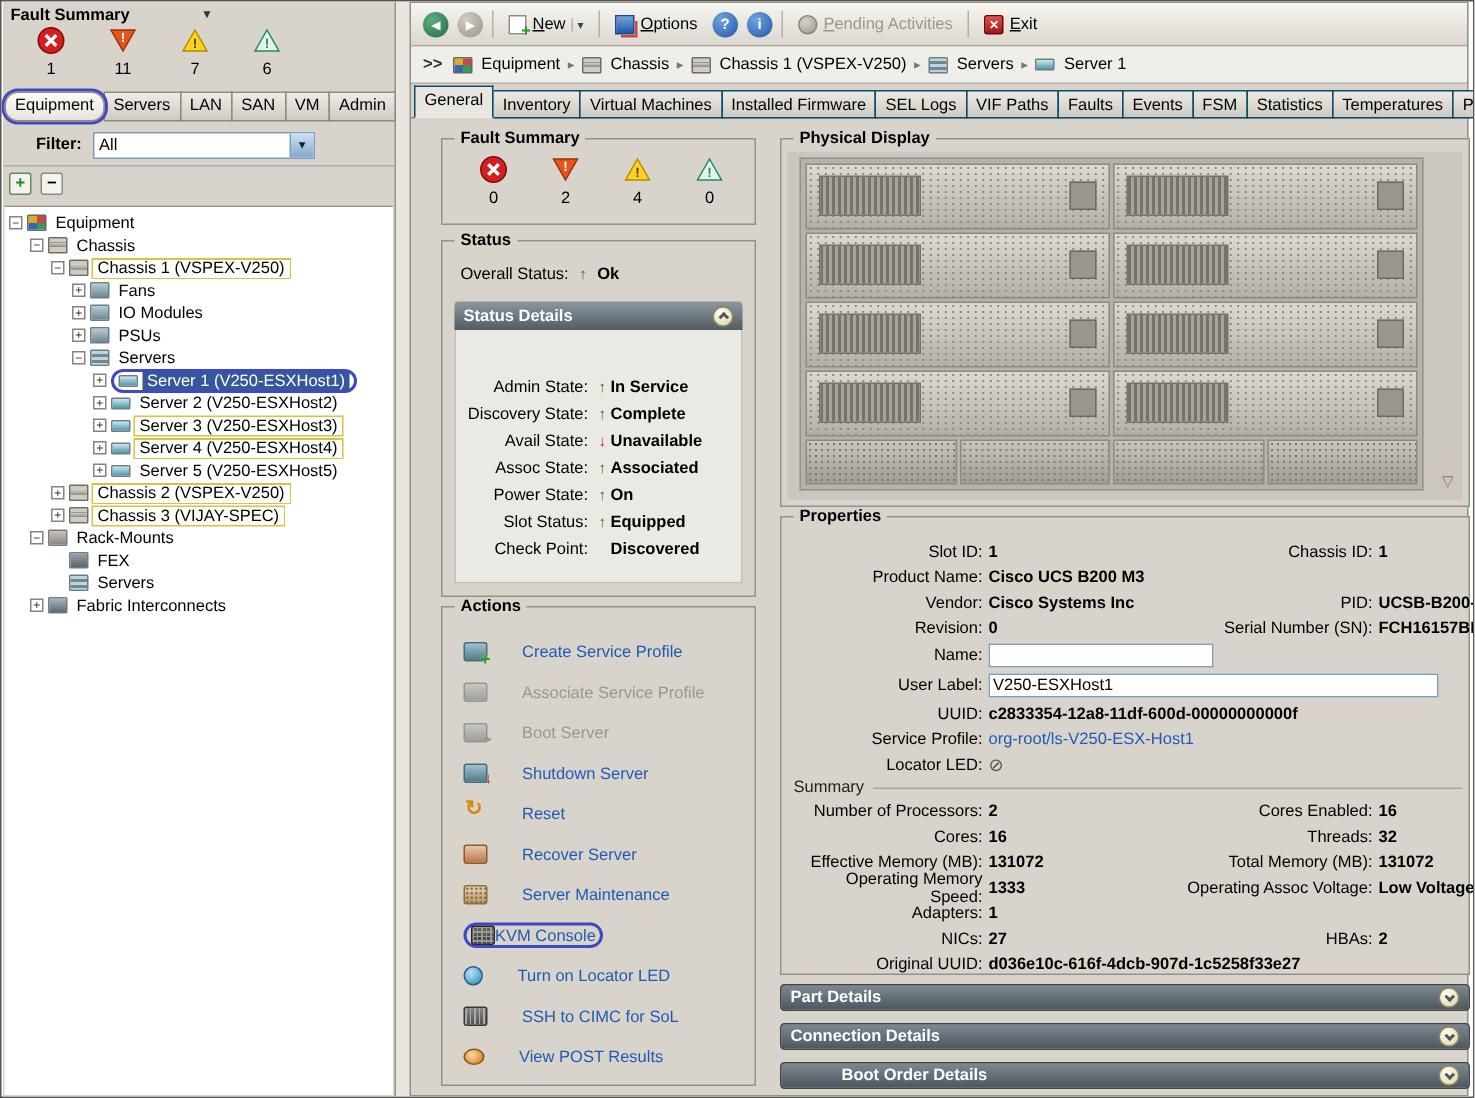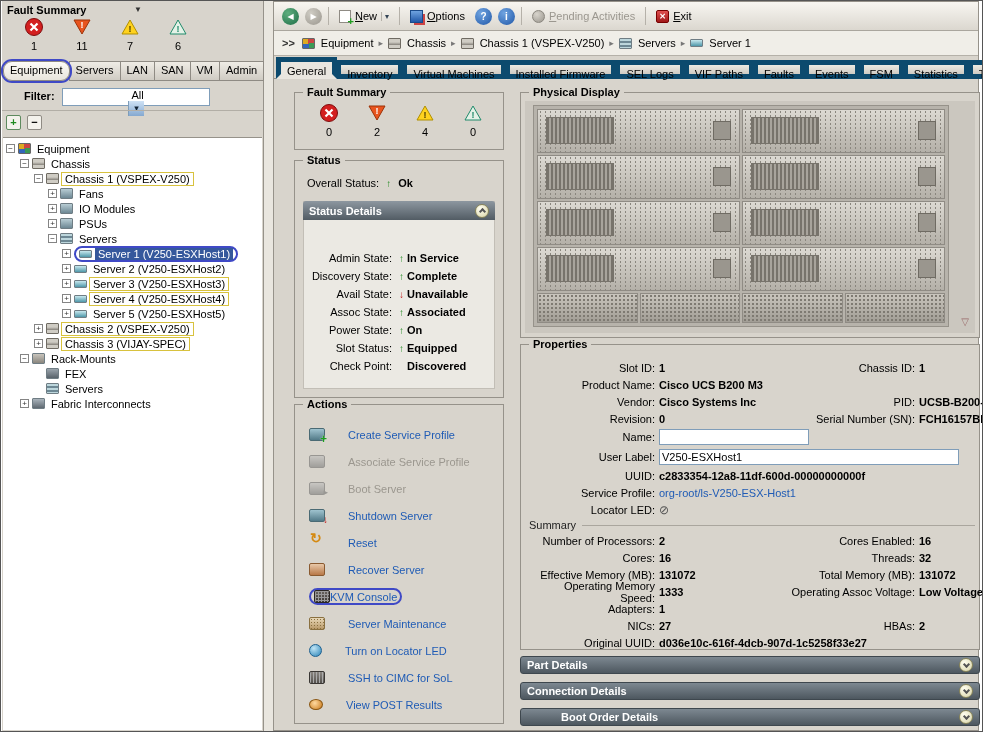--- a/index.html
+++ b/index.html
@@ -13,21 +13,21 @@
   #lp-faults{position:absolute;left:8px;top:16px;width:210px;height:42px;display:flex;}
   .fault-item{width:48px;text-align:center;}
   .fault-ico{display:block;height:22px;}
   .fault-count{margin-top:1px;}
   #lp-tabs{position:absolute;left:2px;top:60px;height:20px;display:flex;}
   .ltab{padding:2px 6px 3px;border:1px solid #8f8b84;margin-left:-1px;background:linear-gradient(#efece5,#cfcbc3);white-space:nowrap;cursor:default;}
   .ltab.active{background:linear-gradient(#fdfcf8,#e7e4dc);}
   .ltab.annot{box-shadow:0 0 0 2px #3f49c6;border-radius:9px;position:relative;z-index:2;}
   #lp-filter{position:absolute;left:0;top:86px;height:20px;width:100%;}
   .flabel{position:absolute;left:22px;top:3px;font-weight:bold;}
-  .combo{position:absolute;left:60px;top:1px;width:148px;height:18px;background:#fff;border:1px solid #7f9db9;display:flex;align-items:center;flex-direction:column;}
+  .combo{position:absolute;left:60px;top:1px;width:148px;height:18px;background:#fff;border:1px solid #7f9db9;display:flex;align-items:center;}
   .cval{flex:1;padding-left:3px;}
   .combo-btn{width:16px;height:16px;background:linear-gradient(#cfe2f5,#84a8d0);border-left:1px solid #7f9db9;text-align:center;line-height:15px;font-size:9px;color:#123;}
   #lp-sep{position:absolute;left:0;right:0;top:109px;height:1px;background:#b2aea6;}
   #lp-treebar{position:absolute;left:4px;top:114px;height:19px;}
   .tbtn{display:inline-block;width:15px;height:15px;border:1px solid #8f8b84;background:#f4f2ec;text-align:center;line-height:13px;font-weight:bold;margin-right:3px;font-size:11px;border-radius:2px;cursor:default;}
   .tbtn.plus{color:#1f8a1f;border-color:#5e8a5e;}
   #tree{position:absolute;left:1px;right:1px;top:136px;bottom:1px;background:#fff;border-top:1px solid #96928a;overflow:hidden;padding-top:3px;}
   .trow{height:15px;display:flex;align-items:center;white-space:nowrap;}
   .texp{width:9px;height:9px;flex:none;border:1px solid #848484;background:#fff;font-size:8px;line-height:7px;text-align:center;margin-right:3px;color:#333;}
   .texp.hid{visibility:hidden;}
@@ -61,21 +61,21 @@
   .ico-new{width:12px;height:13px;background:#fff;border:1px solid #8f8b84;position:relative;}
   .ico-new::after{content:"+";position:absolute;right:-4px;bottom:-5px;color:#1f9e1f;font-weight:bold;font-size:11px;}
   .ico-options{width:13px;height:13px;background:linear-gradient(#6fa3e0,#2158a8);border:1px solid #1a4a8a;box-shadow:3px 3px 0 -1px #c44;}
   .ico-pending{width:13px;height:13px;border-radius:50%;background:radial-gradient(circle at 35% 30%,#d8d4cc,#9a968e);border:1px solid #8a867e;}
   .ico-exit{width:13px;height:13px;background:linear-gradient(#e05050,#a01818);border:1px solid #700;border-radius:2px;color:#fff;font-size:8px;line-height:12px;text-align:center;font-weight:bold;}
   #rp-breadcrumb{position:absolute;left:0;right:0;top:29px;height:25px;background:#f0eee8;border-bottom:1px solid #b5b1a9;display:flex;align-items:center;padding:0 8px;gap:5px;white-space:nowrap;}
   .bc-prefix{font-weight:bold;color:#333;margin-right:2px;}
   .bc-sep{font-size:9px;color:#777;}
   .bc-item{display:flex;align-items:center;gap:3px;cursor:default;}
   #rp-tabs{position:absolute;left:0;right:0;top:54px;height:23px;display:flex;align-items:flex-end;padding-left:3px;border-bottom:1px solid #8f8b84;}
-  .ctab{padding:3px 6px;border:5px solid #0c4a6e;background:linear-gradient(#eceae2,#cfcbc3);margin-left:-1px;white-space:nowrap;height:19px;margin-bottom:-1px;cursor:default;}
+  .ctab{padding:3px 6px;border:1px solid #0c4a6e;background:linear-gradient(#eceae2,#cfcbc3);margin-left:-1px;white-space:nowrap;height:19px;margin-bottom:-1px;cursor:default;}
   .ctab.active{background:#e9e6df;height:22px;border-bottom-color:#e9e6df;position:relative;z-index:2;}
 
   
   .gbox{position:absolute;border:1px solid #96928a;background:#d8d4cc;}
   .gtitle{position:absolute;top:-7px;left:8px;background:#d8d4cc;padding:0 4px;font-weight:bold;}
   #box-fault-r{left:20px;top:90px;width:210px;height:58px;}
   #rp-faults{position:absolute;left:10px;top:10px;display:flex;}
   #box-status{left:20px;top:158px;width:210px;height:238px;}
   #overall-row{position:absolute;left:12px;top:16px;display:flex;align-items:center;gap:4px;}
   #sd-panel{position:absolute;left:8px;right:8px;top:40px;bottom:8px;background:#ebe9e3;border:1px solid #c2beb6;}
@@ -476,28 +476,28 @@
           </div>
           <div class="act">
             <span class="aico i-reset"></span>
             <span class="alabel">Reset</span>
           </div>
           <div class="act">
             <span class="aico i-recover-server"></span>
             <span class="alabel">Recover Server</span>
           </div>
           <div class="act">
+            <span class="aico i-server-maintenance"></span>
+            <span class="alabel">Server Maintenance</span>
+          </div>
+          <div class="act">
             <span class="annot-wrap">
               <span class="aico i-kvm-console"></span>
               <span class="alabel">KVM Console</span>
             </span>
-          </div>
-          <div class="act">
-            <span class="aico i-server-maintenance"></span>
-            <span class="alabel">Server Maintenance</span>
           </div>
           <div class="act">
             <span class="aico i-locator-led"></span>
             <span class="alabel">Turn on Locator LED</span>
           </div>
           <div class="act">
             <span class="aico i-ssh-cimc"></span>
             <span class="alabel">SSH to CIMC for SoL</span>
           </div>
           <div class="act">

